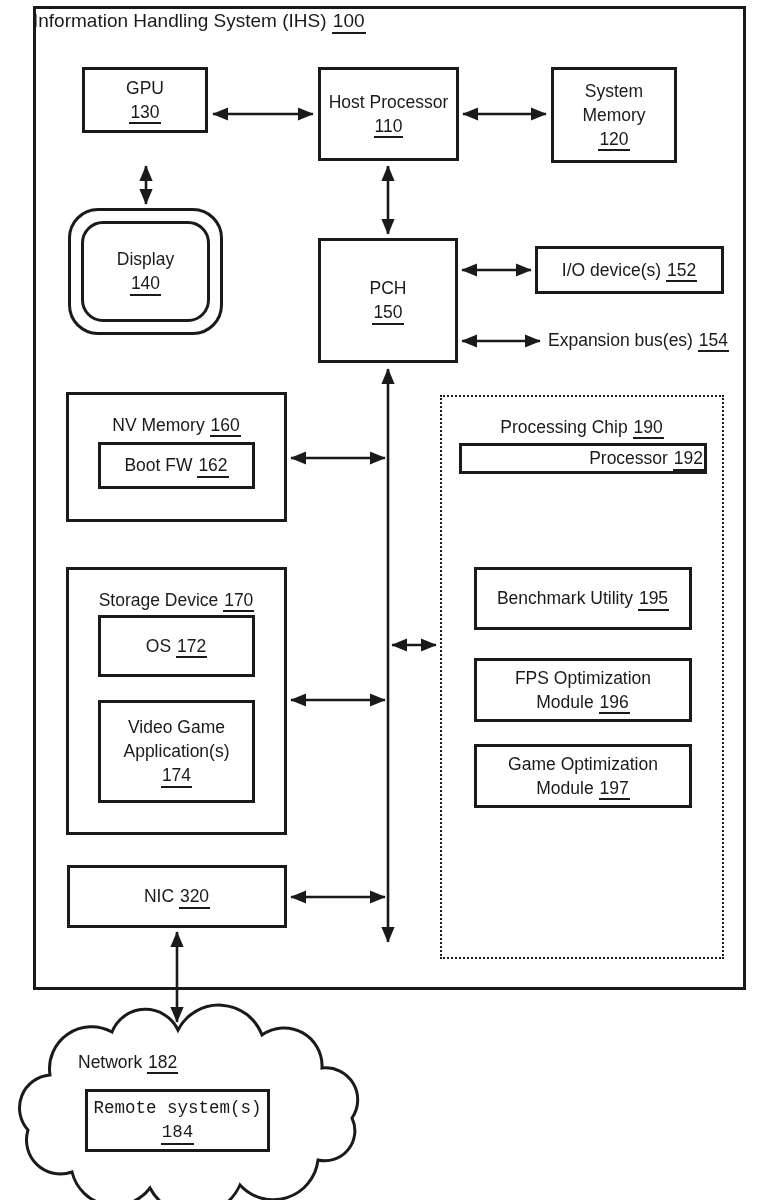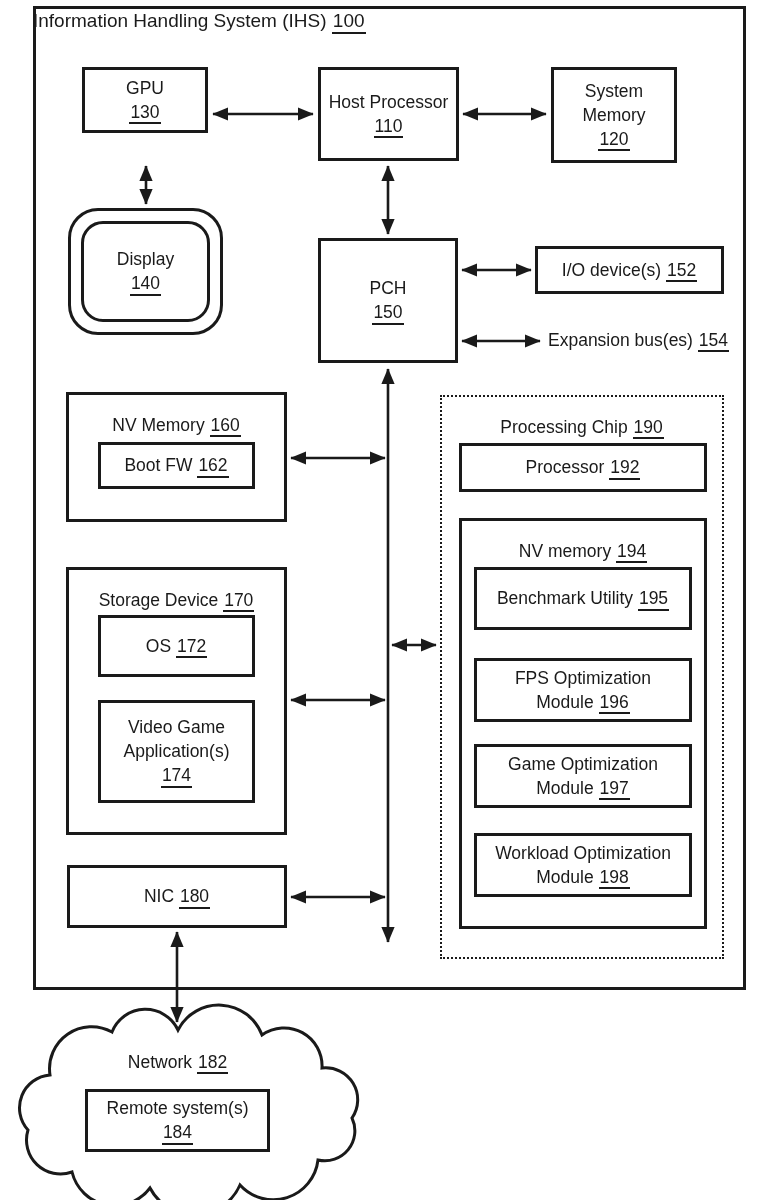--- a/index.html
+++ b/index.html
@@ -158,33 +158,27 @@
     </div>
   </div>
 
   <div class="box container-box dotted" style="left:440px; top:395px; width:284px; height:564px;">
     <div class="hdr">
       <span>Processing Chip</span>
       <span class="ref">190</span>
     </div>
   </div>
 
-  <div class="box" style="left:459px; top:443px; width:248px; height:49px;">
+  <div class="box" style="left:459px; top:443px; width:248px; height:31px;align-items:flex-end;">
     <div>
       <span>Processor</span>
       <span class="ref">192</span>
     </div>
   </div>
 
-  <div class="box container-box" style="left:459px; top:518px; width:248px; height:411px;">
-    <div class="hdr">
-      <span>NV memory</span>
-      <span class="ref">194</span>
-    </div>
-  </div>
 
   <div class="box" style="left:474px; top:567px; width:218px; height:63px;">
     <div>
       <span>Benchmark Utility</span>
       <span class="ref">195</span>
     </div>
   </div>
 
   <div class="box" style="left:474px; top:658px; width:218px; height:64px;">
     <div>FPS Optimization</div>
@@ -195,27 +189,20 @@
   </div>
 
   <div class="box" style="left:474px; top:744px; width:218px; height:64px;">
     <div>Game Optimization</div>
     <div>
       <span>Module</span>
       <span class="ref">197</span>
     </div>
   </div>
 
-  <div class="box" style="left:474px; top:833px; width:218px; height:64px;">
-    <div>Workload Optimization</div>
-    <div>
-      <span>Module</span>
-      <span class="ref">198</span>
-    </div>
-  </div>
 
   <div class="box container-box" style="left:66px; top:567px; width:221px; height:268px;">
     <div class="hdr">
       <span>Storage Device</span>
       <span class="ref">170</span>
     </div>
   </div>
 
   <div class="box" style="left:98px; top:615px; width:157px; height:62px;">
     <div>
@@ -226,27 +213,27 @@
 
   <div class="box" style="left:98px; top:700px; width:157px; height:103px;">
     <div>Video Game</div>
     <div>Application(s)</div>
     <div><span class="ref">174</span></div>
   </div>
 
   <div class="box" style="left:67px; top:865px; width:220px; height:63px;">
     <div>
       <span>NIC</span>
-      <span class="ref">180</span>
-    </div>
-  </div>
-
-  <div class="freetext" style="left:78px; top:1052px; width:200px; text-align:center;">
+      <span class="ref">320</span>
+    </div>
+  </div>
+
+  <div class="freetext" style="left:78px; top:1052px; width:200px; text-align:left;">
     <span>Network</span>
     <span class="ref">182</span>
   </div>
 
-  <div class="box" style="left:85px; top:1089px; width:185px; height:63px;">
+  <div class="box" style="left:85px; top:1089px; width:185px; height:63px;font-family:Liberation Mono, monospace;">
     <div>Remote system(s)</div>
     <div><span class="ref">184</span></div>
   </div>
 
 </div>
 
 </body></html>

